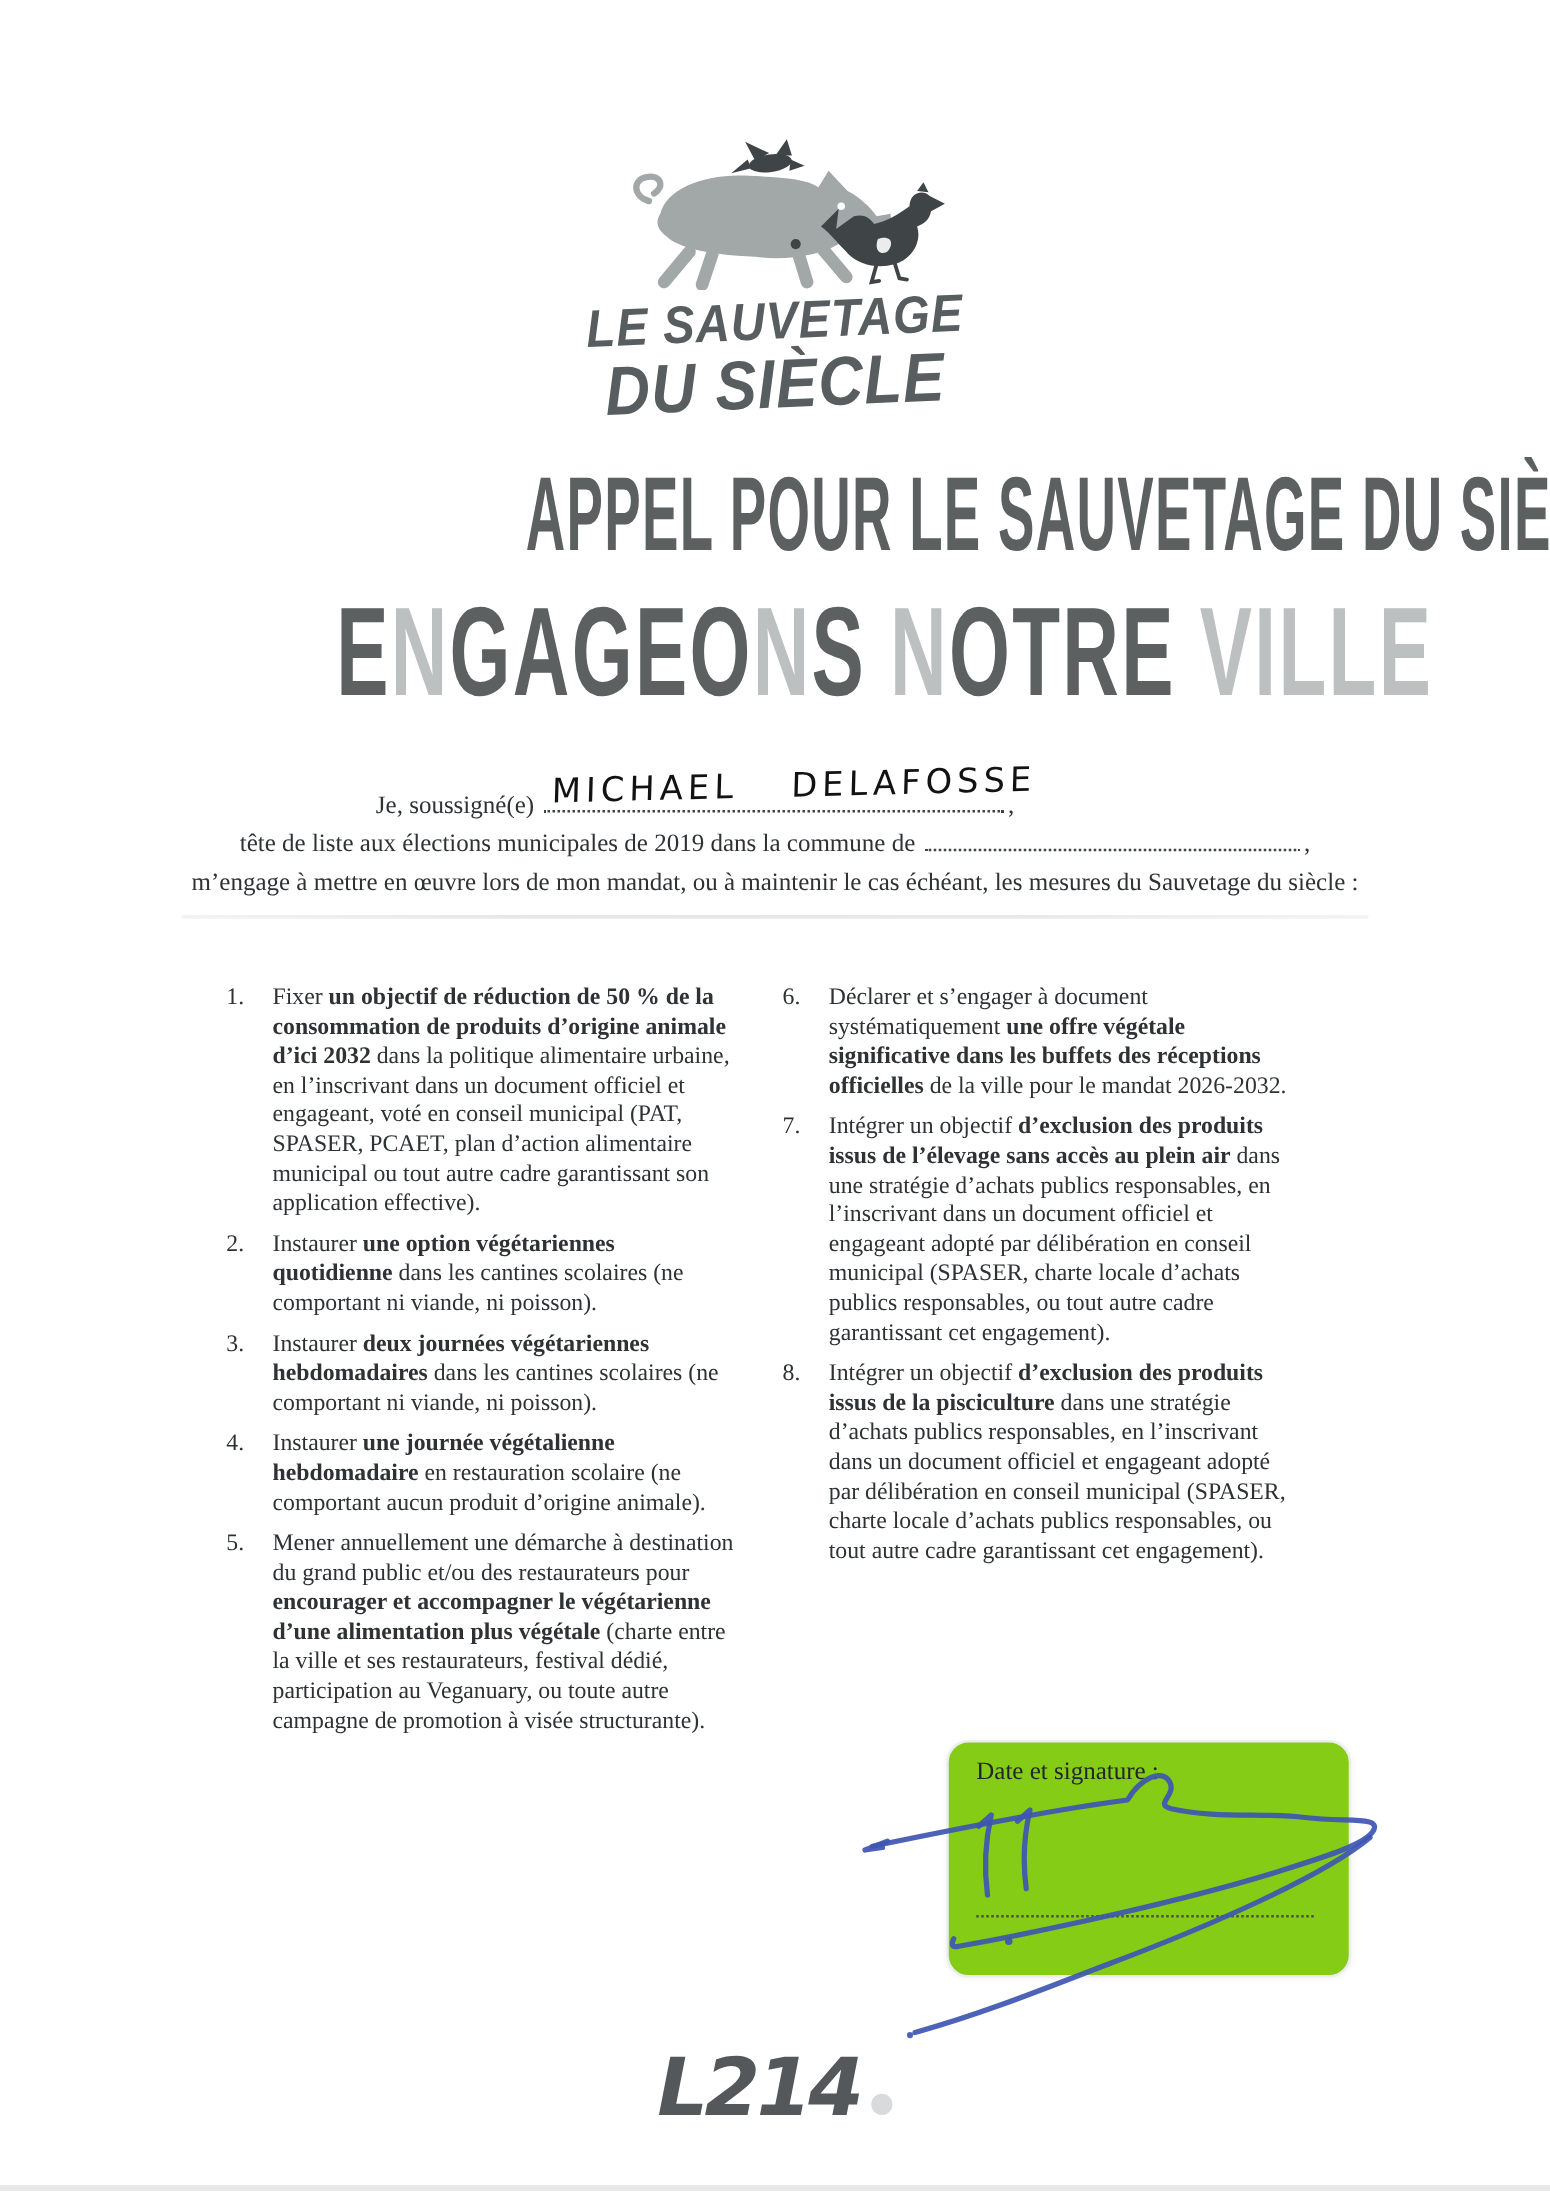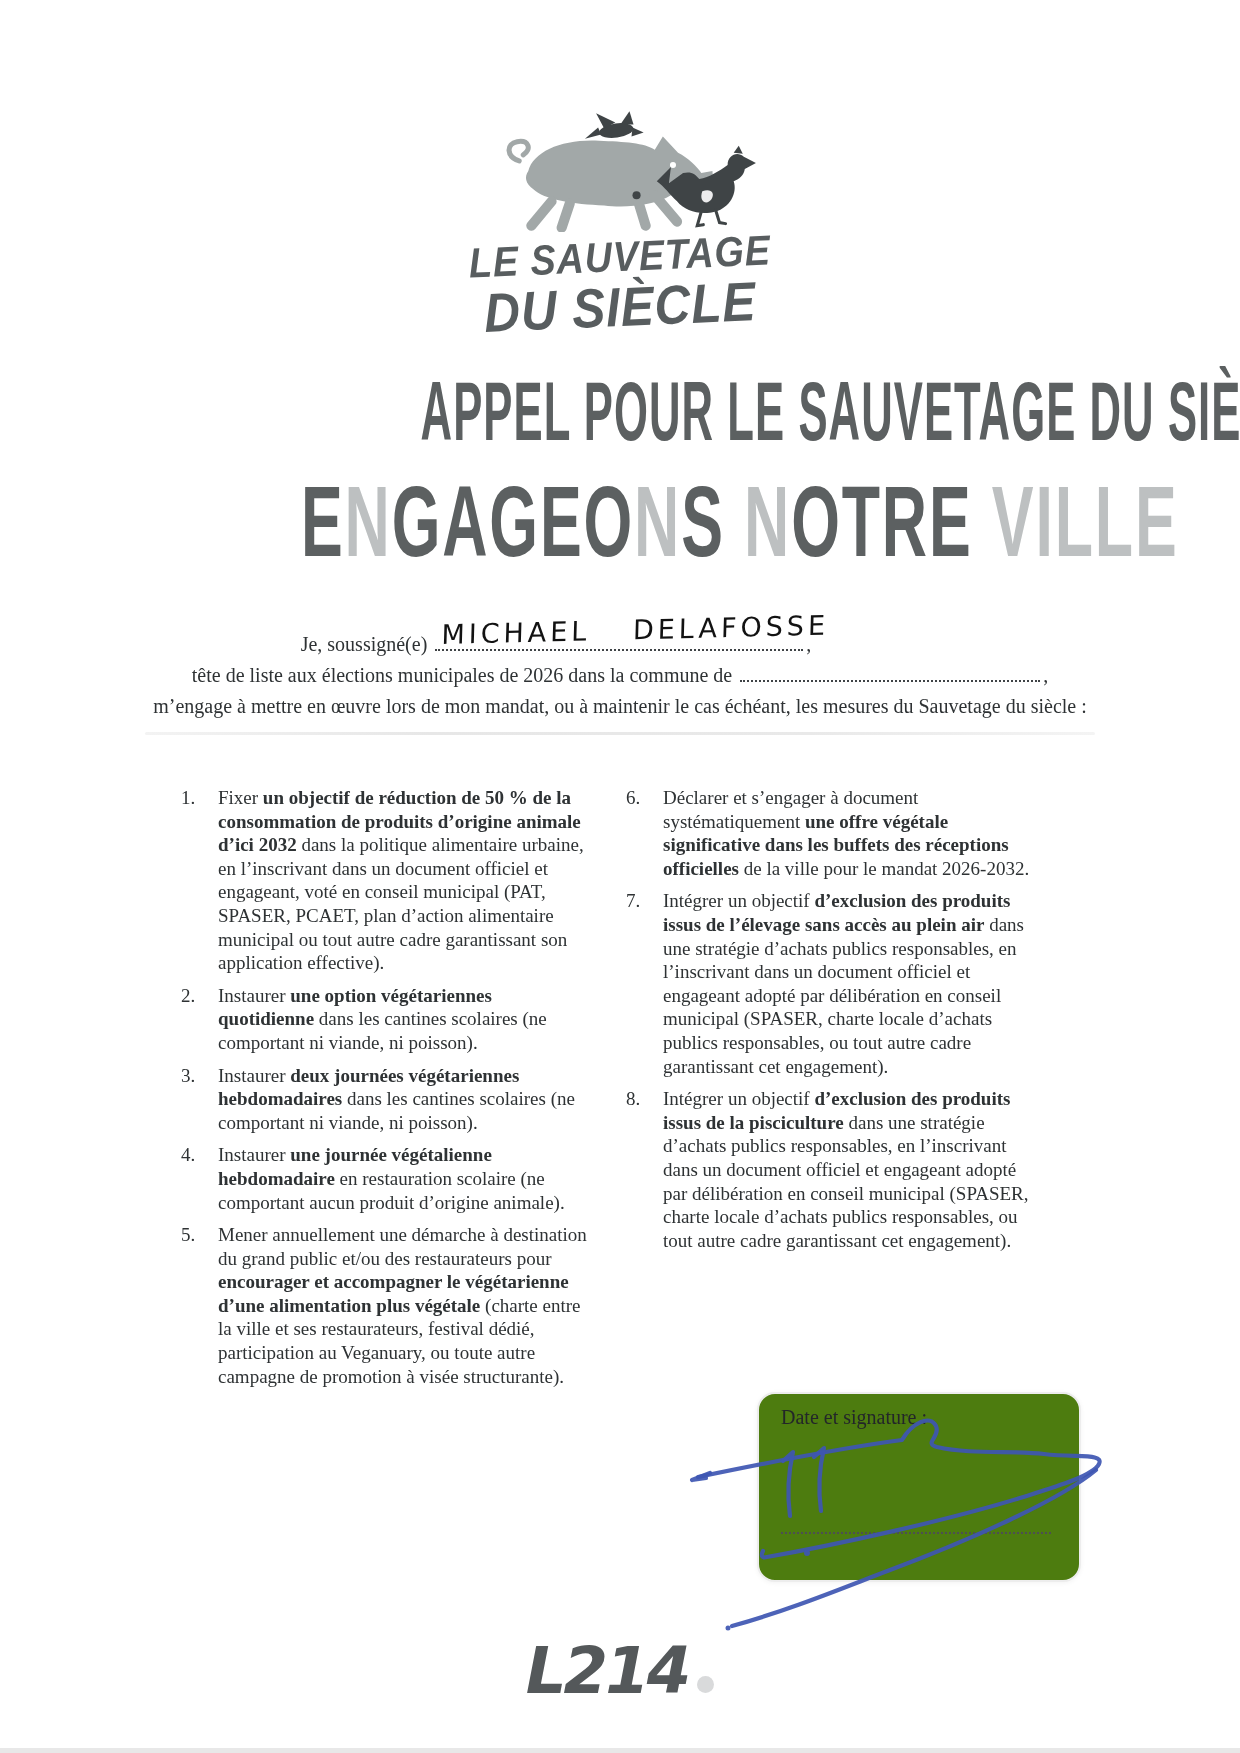--- a/index.html
+++ b/index.html
@@ -31,21 +31,21 @@
   .brand-l1{font-size:42px;margin-top:4px;}
   .brand-l2{font-size:55px;margin-top:2px;}
   
   .headline{position:absolute;top:370px;left:0;width:100%;text-align:center;}
   .hl1{line-height:82px;}
   .hl1-inner{
     display:inline-block;font-family:"Liberation Sans","DejaVu Sans",sans-serif;
     font-weight:800;font-size:84px;letter-spacing:2px;white-space:nowrap;
     transform:scaleX(.52);transform-origin:center;color:var(--headline-dark);
   }
-  .hl2{line-height:98px;margin-top:-4px;padding-left:32px;}
+  .hl2{line-height:98px;margin-top:-4px;}
   .hl2-inner{
     display:inline-block;font-family:"Liberation Sans","DejaVu Sans",sans-serif;
     font-weight:800;font-size:101px;letter-spacing:3px;white-space:nowrap;
     transform:scaleX(.62);transform-origin:center;
   }
   .hl2-inner .dk{color:var(--headline-dark);}
   .hl2-inner .lt{color:var(--headline-light);}
   
   .intro{position:absolute;top:629px;left:70px;width:1100px;text-align:center;font-size:20px;}
   .intro>div{line-height:31px;white-space:nowrap;}
@@ -72,21 +72,21 @@
     display:grid;grid-template-columns:407px 418px;column-gap:38px;
     font-size:19px;line-height:23.6px;
   }
   .measure{display:flex;margin-bottom:9px;}
   .num{flex:0 0 37px;}
   .mtext{flex:1;}
   .mtext strong{font-weight:700;}
   
   .sigbox{
     position:absolute;left:757px;top:1392px;width:320px;height:186px;
-    background:#4d7c0f;border:2px solid #ededed;border-radius:18px;
+    background:#84cc16;border:2px solid #ededed;border-radius:18px;
     box-shadow:0 1px 5px rgba(0,0,0,.05);
   }
   .siglabel{position:absolute;left:22px;top:12px;font-size:20px;color:#232629;}
   .sigdots{position:absolute;left:22px;right:28px;bottom:46px;border-top:2px dotted #4c4f52;}
   .sigink{position:absolute;left:640px;top:1390px;width:500px;height:250px;pointer-events:none;}
   .sigink path{stroke:var(--signature-ink);stroke-width:4.2;fill:none;
     stroke-linecap:round;stroke-linejoin:round;opacity:.92;}
   .sigink circle{fill:var(--signature-ink);opacity:.92;}
   
   .l214{position:absolute;top:1634px;left:0;width:100%;text-align:center;}
@@ -137,21 +137,21 @@
     <div class="hl1"><span class="hl1-inner">APPEL POUR LE SAUVETAGE DU SIÈCLE</span></div>
     <div class="hl2"><span class="hl2-inner"><span class="dk">E</span><span class="lt">N</span><span class="dk">G</span><span class="dk">A</span><span class="dk">G</span><span class="dk">E</span><span class="dk">O</span><span class="lt">N</span><span class="dk">S</span><span>&nbsp;</span><span class="lt">N</span><span class="dk">O</span><span class="dk">T</span><span class="dk">R</span><span class="dk">E</span><span>&nbsp;</span><span class="lt">V</span><span class="lt">I</span><span class="lt">L</span><span class="lt">L</span><span class="lt">E</span></span></div>
   </section>
 
   <section class="intro">
     <div class="iline1">
       <span>Je, soussigné(e)</span>
       <span class="leader name-leader"><span class="handwrite">MICHAEL DELAFOSSE</span></span><span>,</span>
     </div>
     <div class="iline2">
-      <span>tête de liste aux élections municipales de 2026 dans la commune de</span>
+      <span>tête de liste aux élections municipales de 2019 dans la commune de</span>
       <span class="leader commune-leader"></span><span>,</span>
     </div>
     <div class="iline3">m’engage à mettre en œuvre lors de mon mandat, ou à maintenir le cas échéant, les mesures du Sauvetage du siècle :</div>
   </section>
 
   <div class="divider"></div>
 
   <section class="measures">
     <div class="mcol">
         <div class="measure">

